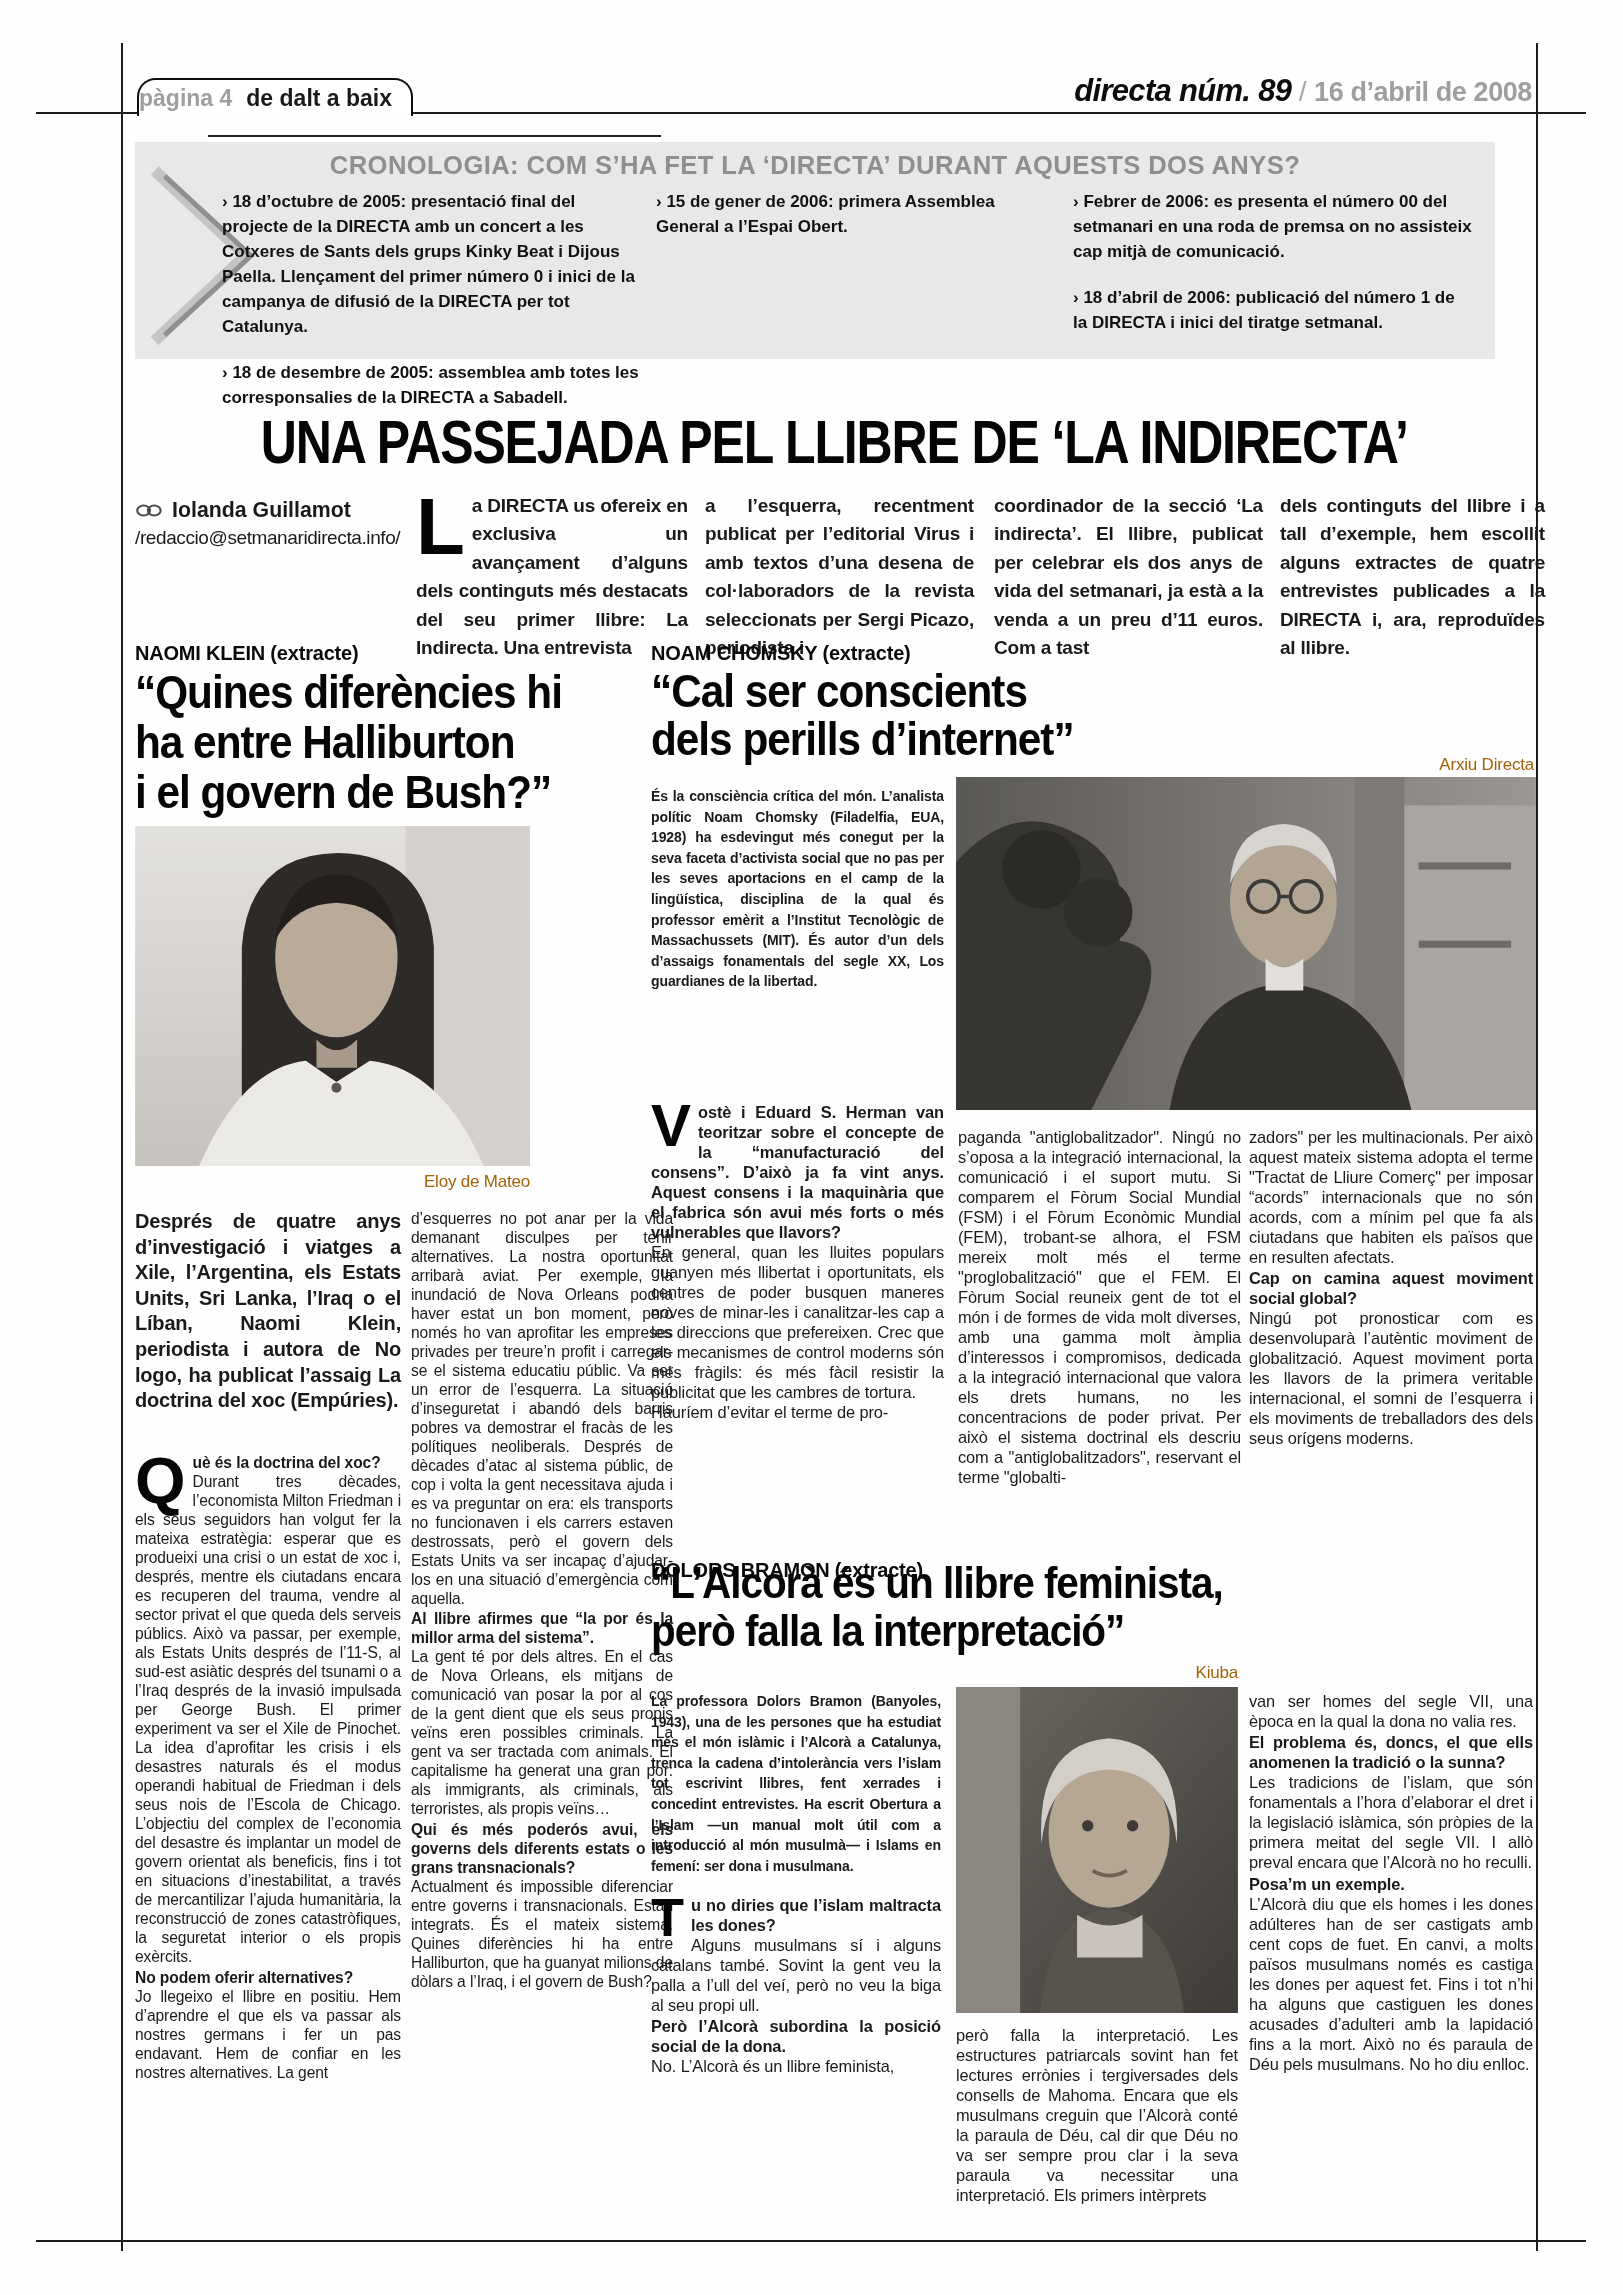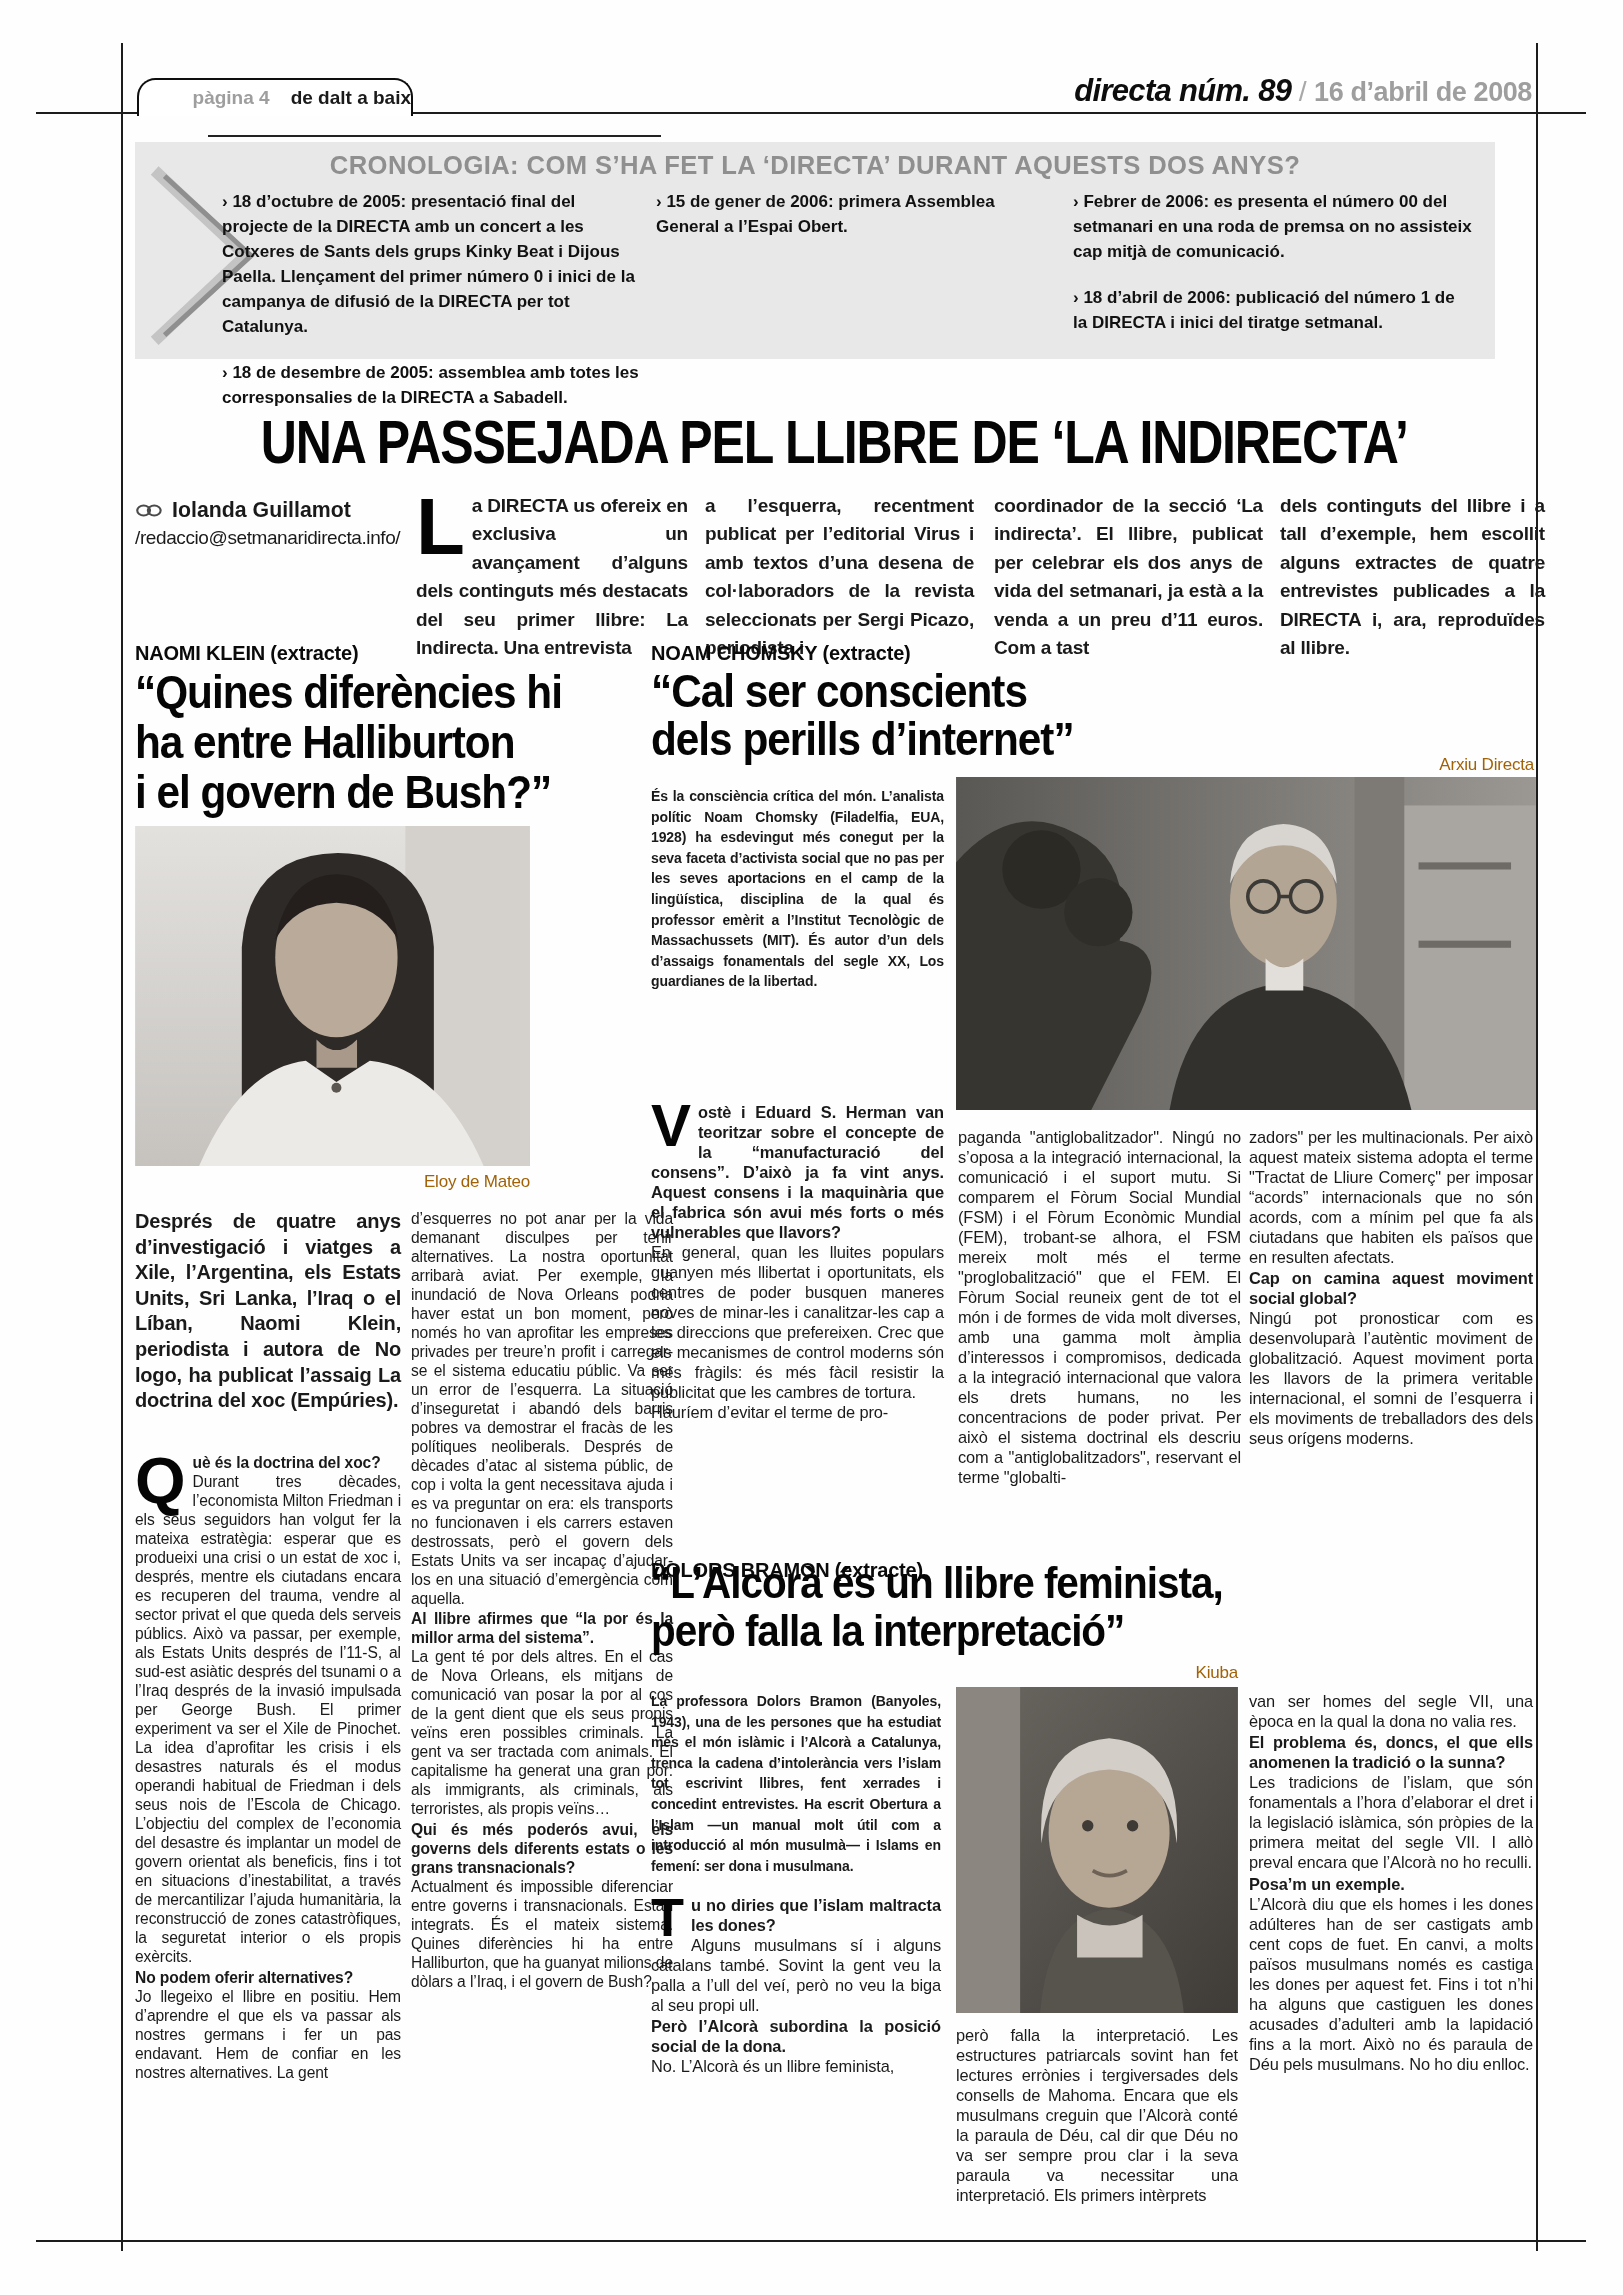--- a/index.html
+++ b/index.html
@@ -8,22 +8,22 @@
     position:relative; width:1623px; height:2295px; background:#fefefe;
     font-family:"Liberation Sans", sans-serif; color:#1a1a1a; overflow:hidden;
   }
   .abs { position:absolute; }
   .rule { position:absolute; background:#1c1c1c; }
 
   
   .page-tab {
     position:absolute; left:137px; top:78px; width:272px; height:36px;
     background:#fff; border:2.1px solid #0e0e0e; border-bottom:none;
-    border-radius:18.5px 18.5px 0 0; display:flex; align-items:center; justify-content:flex-end;
-    gap:21px; font-size:19px; font-weight:800; white-space:nowrap;
+    border-radius:18.5px 18.5px 0 0; display:flex; align-items:center; justify-content:flex-start;
+    gap:14px; font-size:23px; font-weight:800; white-space:nowrap;
   }
   .page-tab .pg { color:#9e9e9e; }
   .folio-right {
     position:absolute; right:91px; top:73px; white-space:nowrap; text-align:right;
   }
   .folio-right .issue { font-size:31px; font-weight:800; font-style:italic; color:#0d0d0d; letter-spacing:-0.7px;}
   .folio-right .sep { font-size:28.4px; color:#a8a8a8; font-weight:400; padding:0 4.3px;}
   .folio-right .date { font-size:27px; color:#9e9e9e; font-weight:700; letter-spacing:-0.4px;}
 
   

